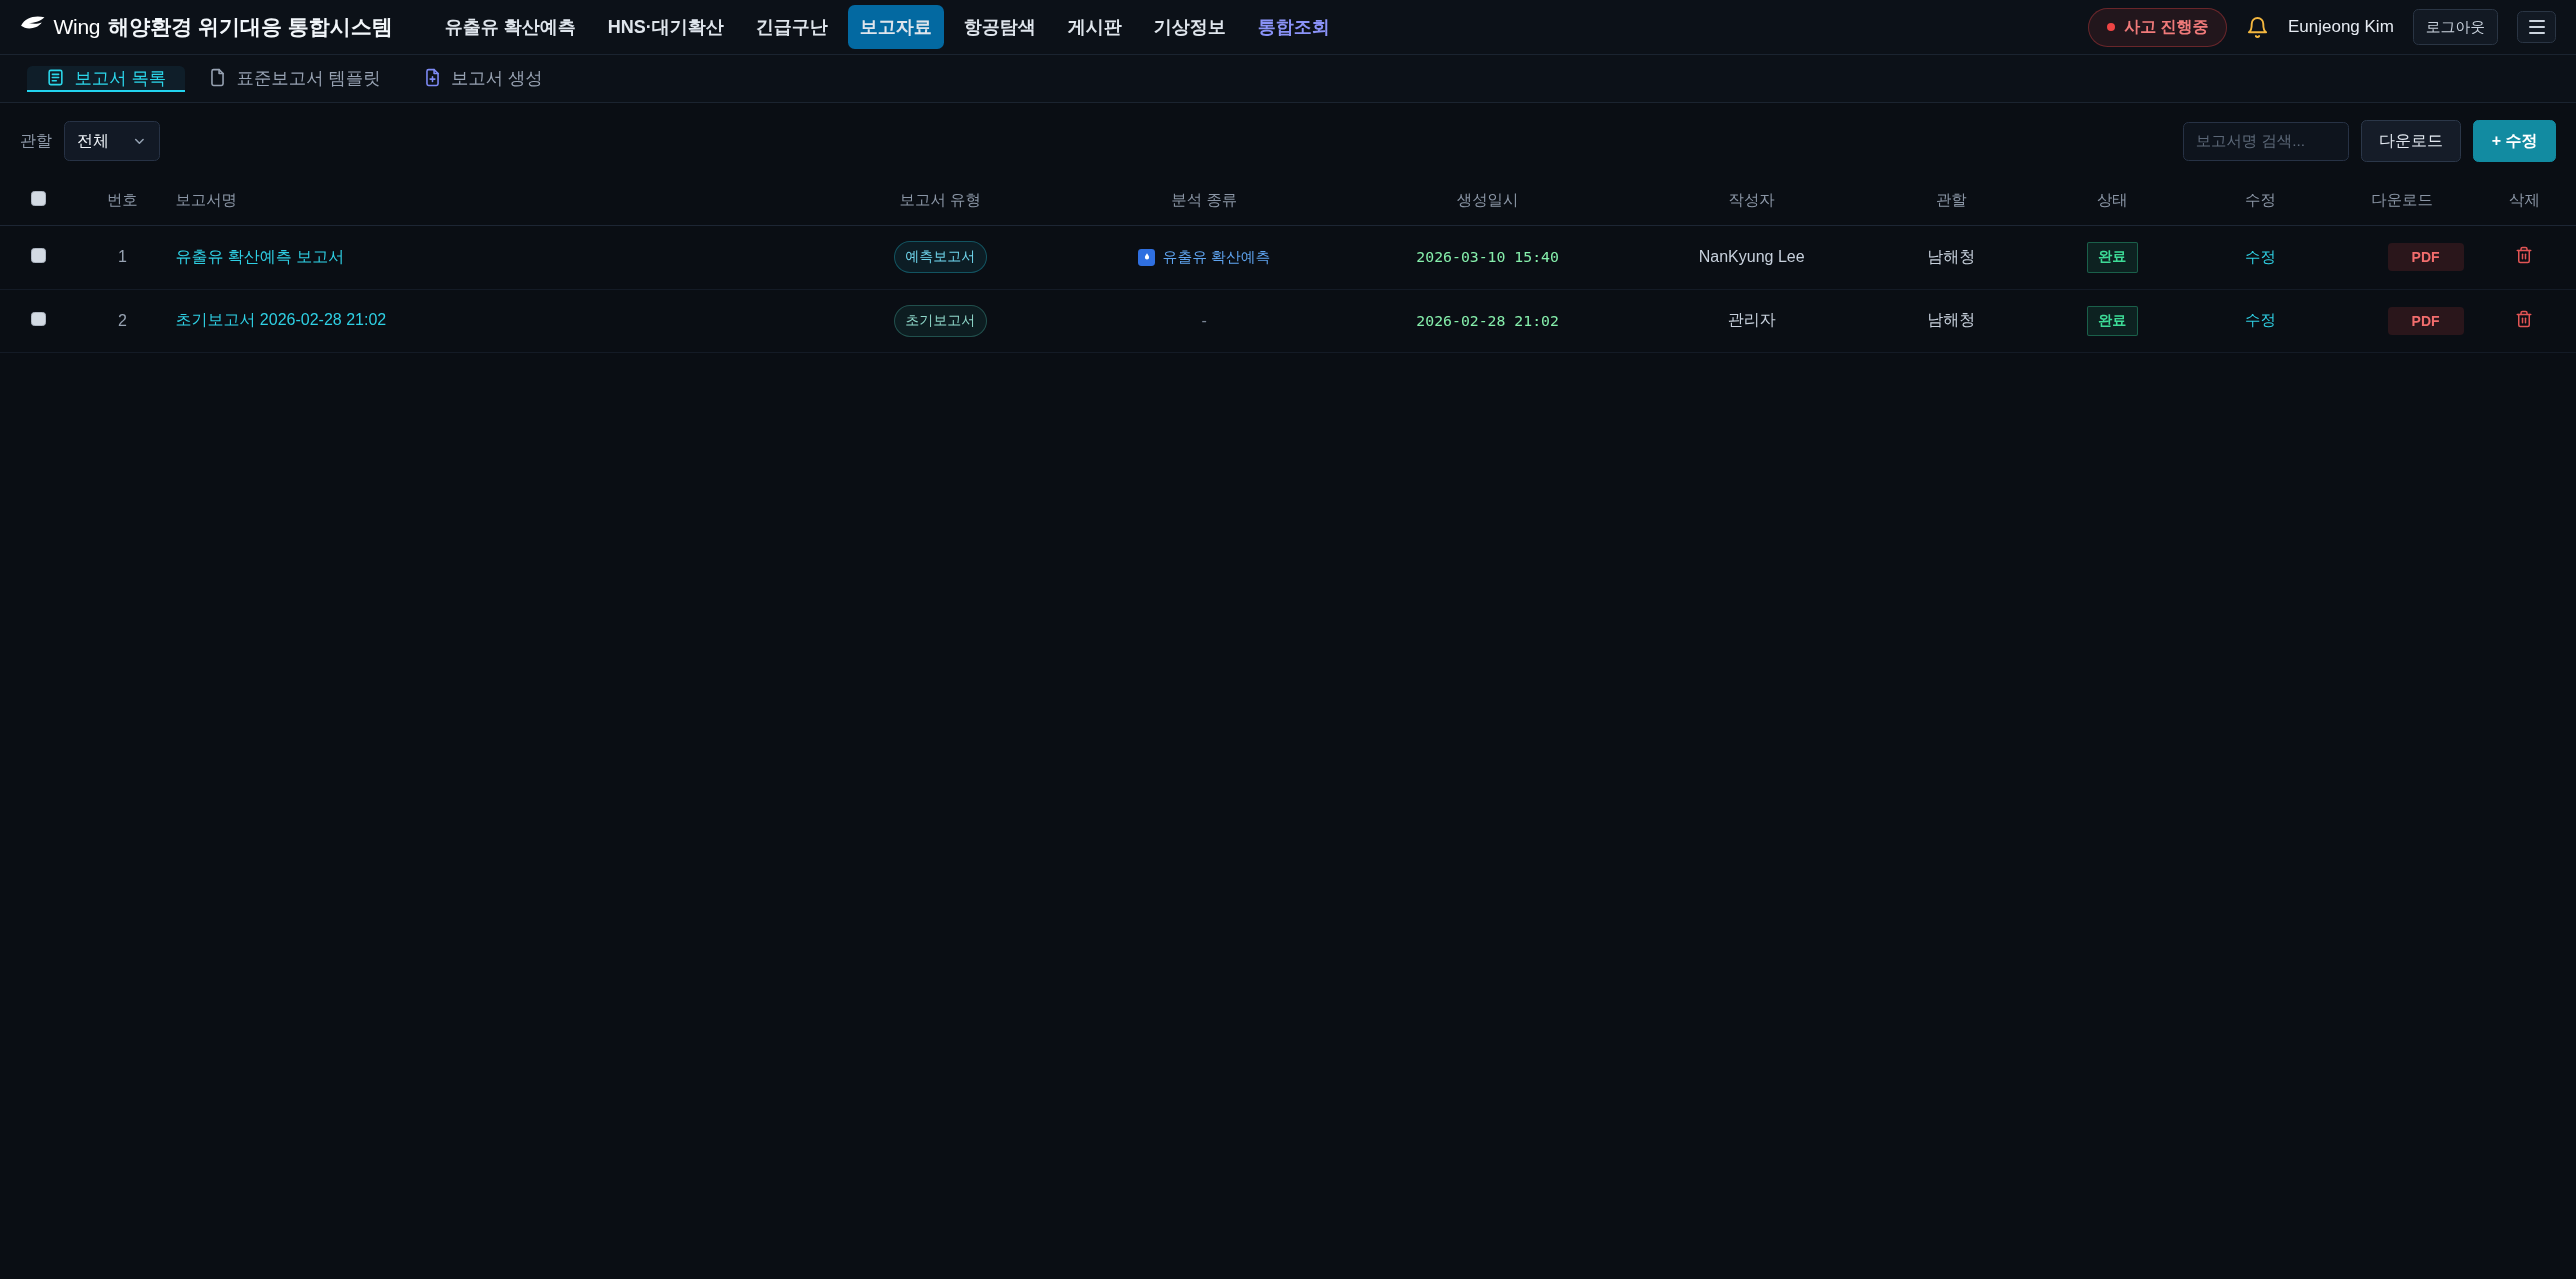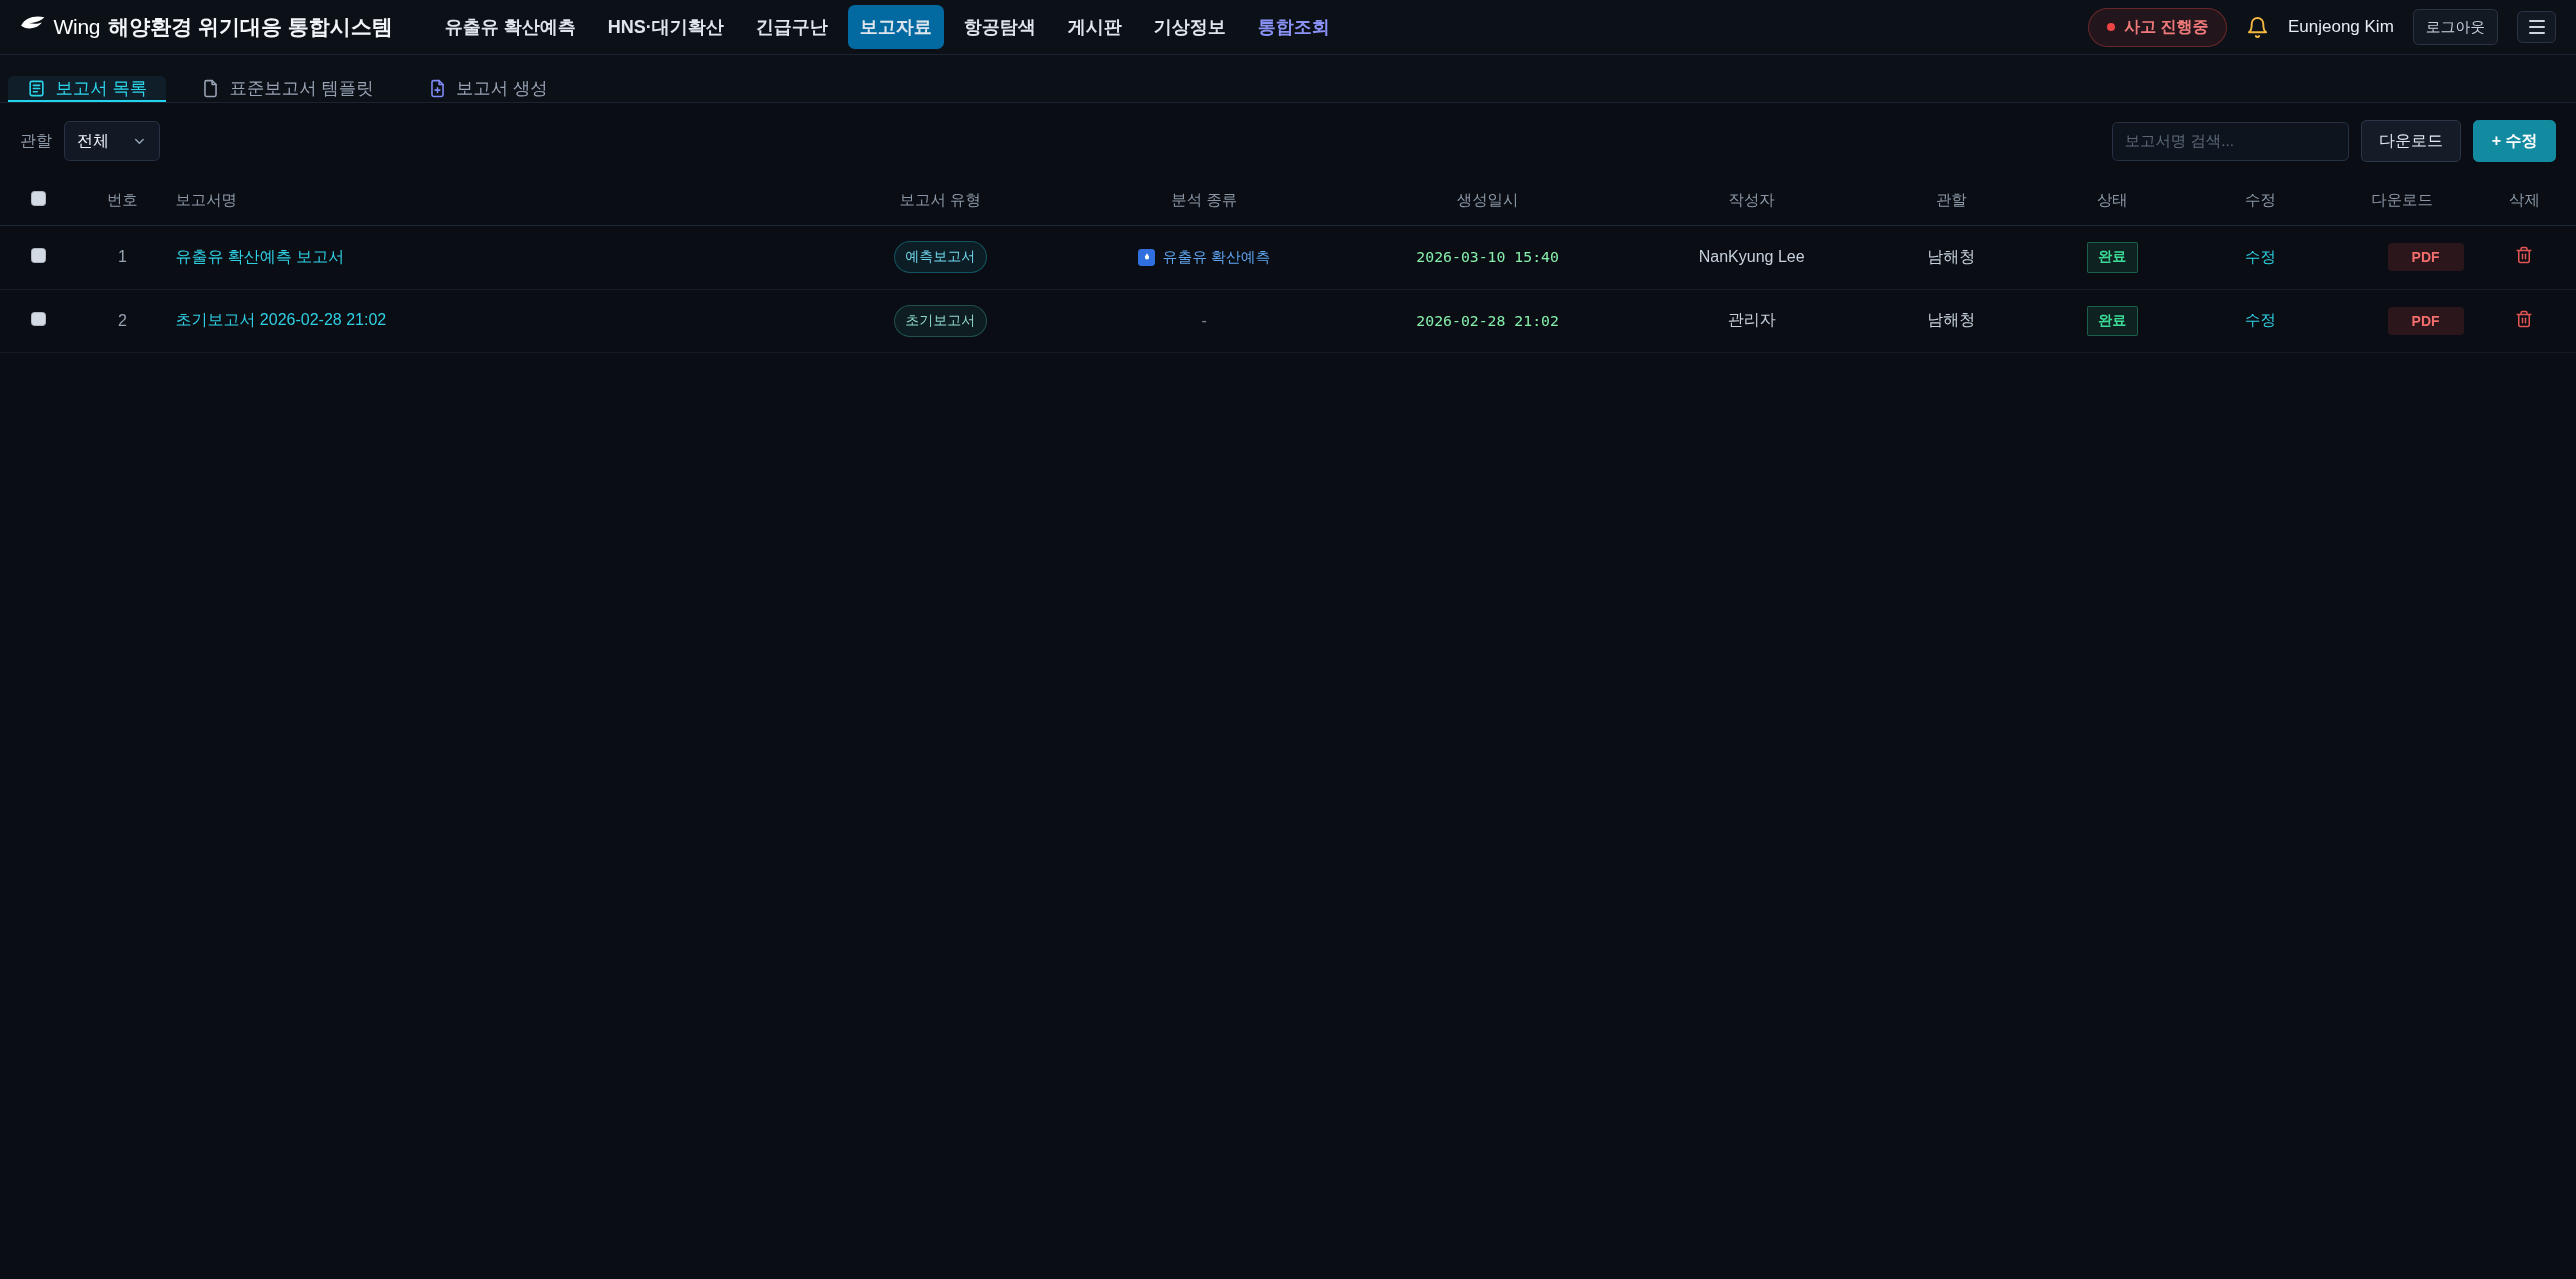--- a/index.html
+++ b/index.html
@@ -53,23 +53,23 @@
   .menu-btn {
     width: 39px; height: 32px; background: #121923;
     border: 0.7px solid #2a3544; border-radius: 5.4px;
     display: flex; flex-direction: column; gap: 4px;
     align-items: center; justify-content: center; cursor: pointer;
   }
   .menu-btn i { display: block; width: 16px; height: 2px; background: #cdd5df; border-radius: 1.3px; }
 
   
   .tabbar {
-    display: flex; align-items: flex-end; height: 48px;
-    padding: 0 8px; background: #0c1118;
-    border-bottom: 0.7px solid #1b2430; gap: 16px;
+    display: flex; align-items: center; height: 48px;
+    padding: 0 27px; background: #0c1118;
+    border-bottom: 0.7px solid #1b2430; gap: 4px;
   }
   .tab {
     display: flex; align-items: center; gap: 9.4px;
     padding: 0 19px; font-size: 17.4px; color: #97a2b2;
     cursor: pointer; border-bottom: 2.7px solid transparent;
     white-space: nowrap;
   }
   .tab svg { width: 19px; height: 19px; }
   .tab.active { color: #2bd6ea; background: #0f1e29; border-bottom-color: #22d3ee; border-radius: 5.4px 5.4px 0 0; }
   .icon-indigo { color: #7e8af5; }
@@ -78,21 +78,21 @@
   .filterbar { display: flex; align-items: center; gap: 12px; padding: 17.4px 20px 14.8px 20px; }
   .filter-label { font-size: 16px; color: #8d98a8; }
   .select {
     display: flex; align-items: center; justify-content: space-between; gap: 23px;
     background: #121925; border: 0.7px solid #273245; border-radius: 5.4px;
     padding: 8.7px 12px; font-size: 16px; color: #eef2f7; min-width: 86px; cursor: pointer;
   }
   .select svg { width: 14.8px; height: 14.8px; color: #93a0b1; }
   .spacer { flex: 1; }
   .search-input {
-    width: 237px; background: #0e141d; border: 0.7px solid #273245;
+    width: 166px; background: #0e141d; border: 0.7px solid #273245;
     border-radius: 5.4px; padding: 9.4px 12px; font-size: 15.4px;
     color: #e4e9f0; font-family: inherit; outline: none;
   }
   .search-input::placeholder { color: #5c6878; }
   .btn-secondary {
     background: #151c28; border: 0.7px solid #2b3749; color: #e2e8f0;
     font-size: 16px; padding: 9.4px 17.4px; border-radius: 5.4px; cursor: pointer; white-space: nowrap;
   }
   .btn-primary {
     background: #128ba1; border: 0.7px solid #128ba1; color: #ffffff;

